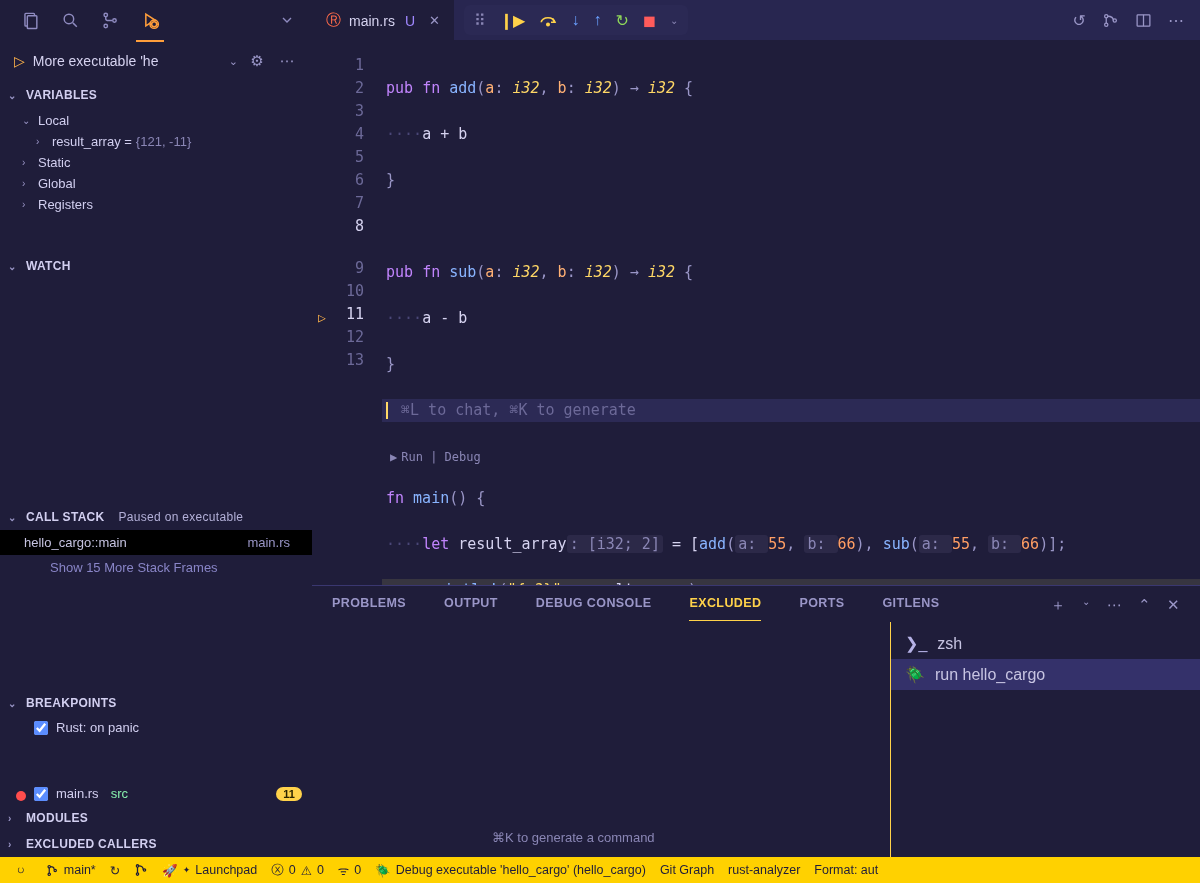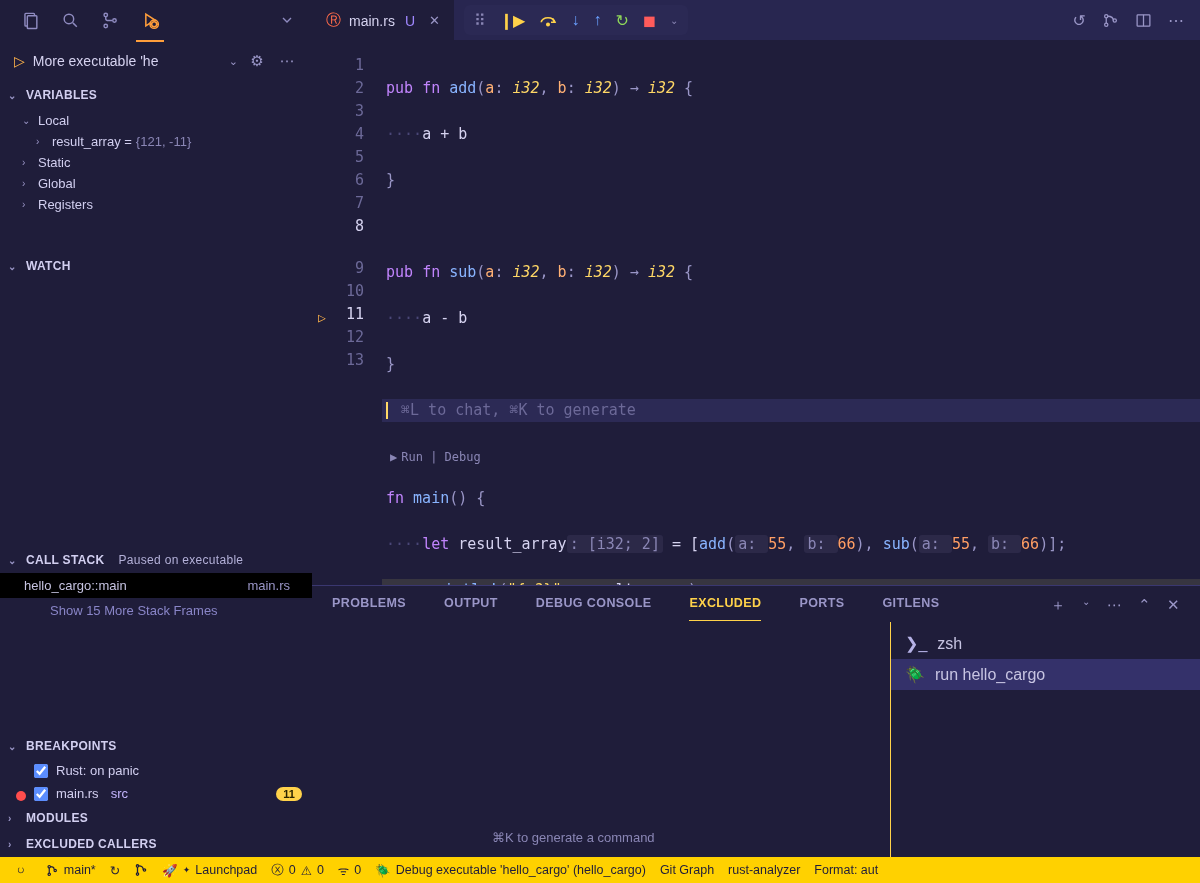--- a/index.html
+++ b/index.html
@@ -47,21 +47,21 @@
   .callstack {}
   .stackframe { padding:5px 22px 5px 24px; display:flex; gap:16px; align-items:center; background:#000000;}
   .stackframe .fn { color:#c7c4e2;}
   .stackframe .loc { color:#9a96c7; margin-left:auto;}
   .more-frames { padding:5px 10px 5px 50px; color:#8985c7;}
   .bp-row { display:flex; align-items:flex-end; gap:8px; padding:4px 10px 4px 16px; }
   .bp-row .dot { width:10px; height:10px; border-radius:50%; background:#ff4d4d;}
   .bp-row .dot.empty { background:transparent; }
   .bp-row input[type=checkbox]{ accent-color:#5b8dff; width:14px; height:14px;}
   .bp-row .lbl { color:#d2cff0;}
-  .bp-row .dim { color:#c4b5fd; margin-left:4px;}
+  .bp-row .dim { color:#86efac; margin-left:4px;margin-top:43px;}
   .bp-row .badge { margin-left:auto; background:#ffd24a; color:#2b2400; border-radius:9px; font-size:11px; padding:1px 7px; font-weight:600;}
   .main { flex:1; display:flex; flex-direction:column; min-width:0;}
   
   .editor { flex:1; display:flex; position:relative; font-family: Menlo, Consolas, monospace; font-size:15px; line-height:23px; background:var(--bg); overflow:hidden;}
   .gutter { width:70px; text-align:right; color:#6c6998; padding-top:14px;}
   .gln { padding-right:18px; height:23px; position:relative;}
   .gln.cur { color:#d6d3f0; }
   .gln .bpmark { position:absolute; left:6px; top:3px; color:#ffb34a; font-size:13px;}
   .code { flex:1; padding-top:14px; white-space:pre; color:#d6d3f0; position:relative;}
   .cl { height:23px; padding-left:4px;}

